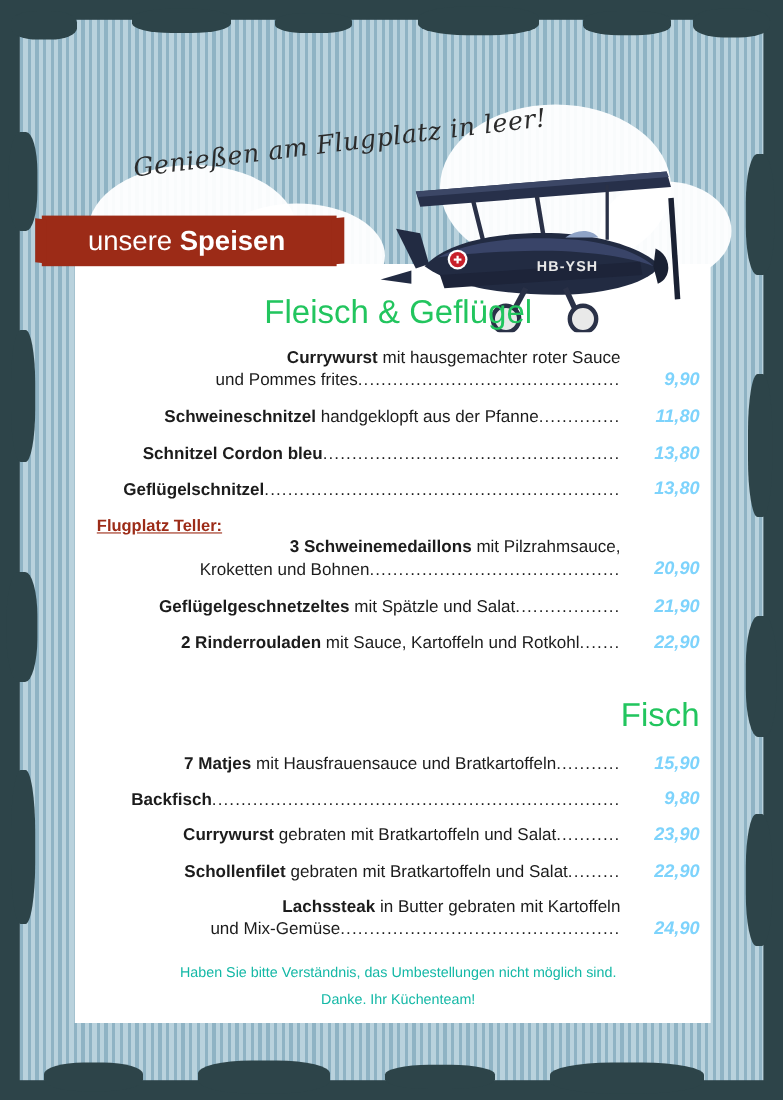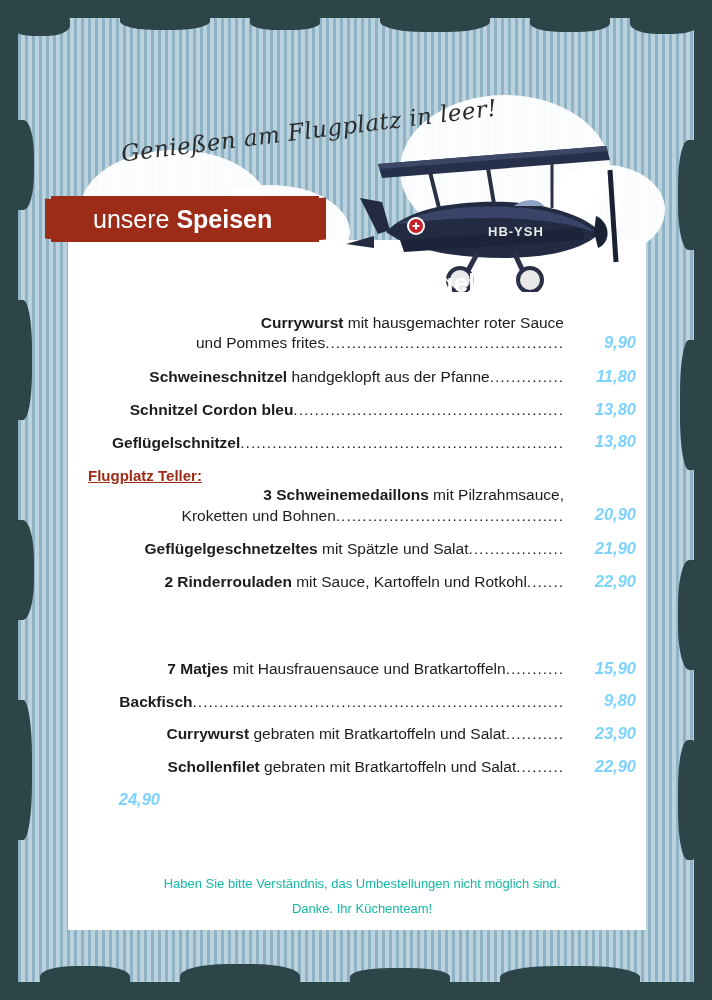--- a/index.html
+++ b/index.html
@@ -78,21 +78,21 @@
     font-style: italic;
     font-size: 23px;
     color: #2b2b2b;
     letter-spacing: 0.5px;
     white-space: nowrap;
   }
 
   
   .banner {
     position: absolute;
-    left: 51px;
+    left: 38px;
     top: 196px;
     width: 268px;
     height: 46px;
     background: #9c2b17;
     display: flex;
     align-items: center;
   }
   .banner::before {
     content: "";
     position: absolute;
@@ -119,43 +119,44 @@
     padding-left: 42px;
     white-space: nowrap;
   }
   .banner-text .thin { font-weight: 400; }
   .banner-text .bold { font-weight: 700; }
 
   
   .plane-wrap {
     position: absolute;
     left: 338px;
-    top: 112px;
+    top: 122px;
     width: 300px;
     height: 180px;
   }
 
   
   .menu {
     position: absolute;
     left: 88px;
     top: 268px;
     width: 548px;
   }
 
   .section-title {
     text-align: center;
-    color: #ffffff;
-    font-size: 26px;
-    font-weight: 700;
+    color: #22c55e;
+    font-size: 30px;
+    font-weight: 400;
     margin: 0 0 14px 0;
   }
   .section-title.second {
-    margin-top: 18px;
+    margin-top: 38px;
     margin-bottom: 16px;
+    text-align: right;
   }
 
   .sub-head {
     color: #9c2b17;
     font-size: 15px;
     font-weight: 700;
     margin-top: 14px;
     margin-bottom: 1px;
     text-decoration: underline;
   }
@@ -369,20 +370,24 @@
     </div>
 
     <div class="item">
       <div class="texts">
         <span class="line1"><span class="name">Schollenfilet</span><span class="desc"> gebraten mit Bratkartoffeln und Salat</span><span class="dots">.........</span></span>
       </div>
       <div class="price">22,90</div>
     </div>
 
     <div class="item twoline">
+      <div class="texts">
+        <span class="line1"><span class="name">Lachssteak</span><span class="desc"> in Butter gebraten mit Kartoffeln</span></span>
+        <span class="line2"><span>und Mix-Gemüse</span><span class="dots">................................................</span></span>
+      </div>
       <div class="price">24,90</div>
     </div>
 
   </div>
 
   <div class="footer-note">
     <div>Haben Sie bitte Verständnis, das Umbestellungen nicht möglich sind.</div>
     <div>Danke. Ihr Küchenteam!</div>
   </div>
 

